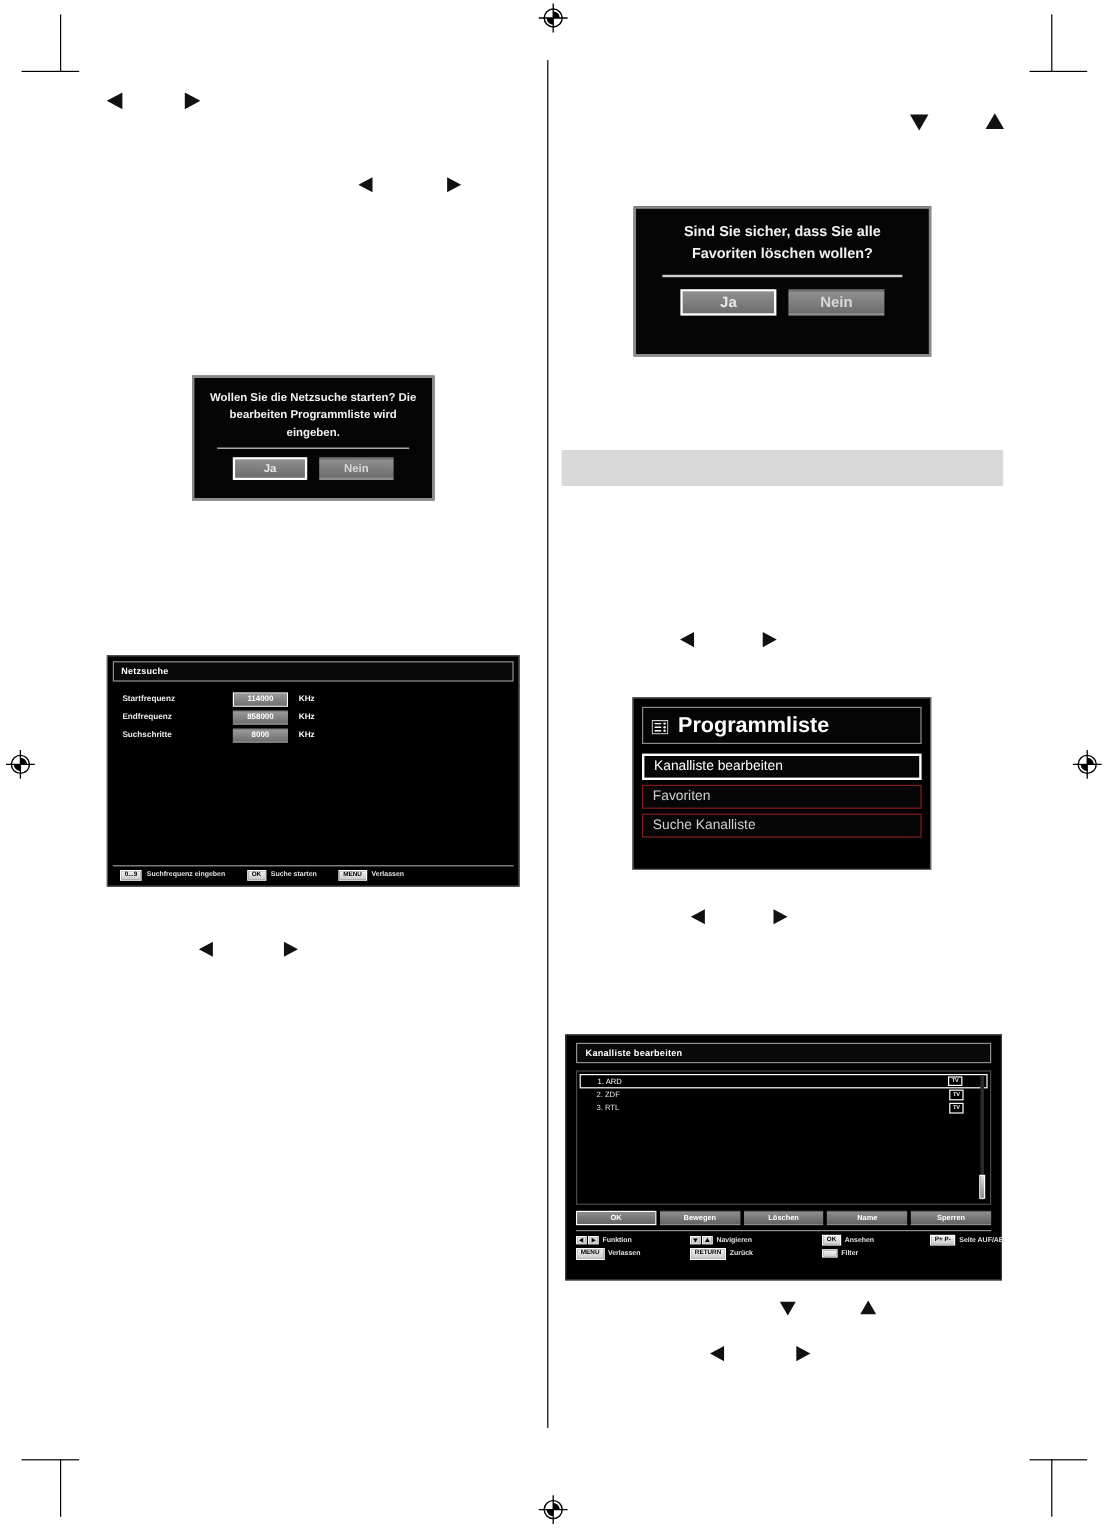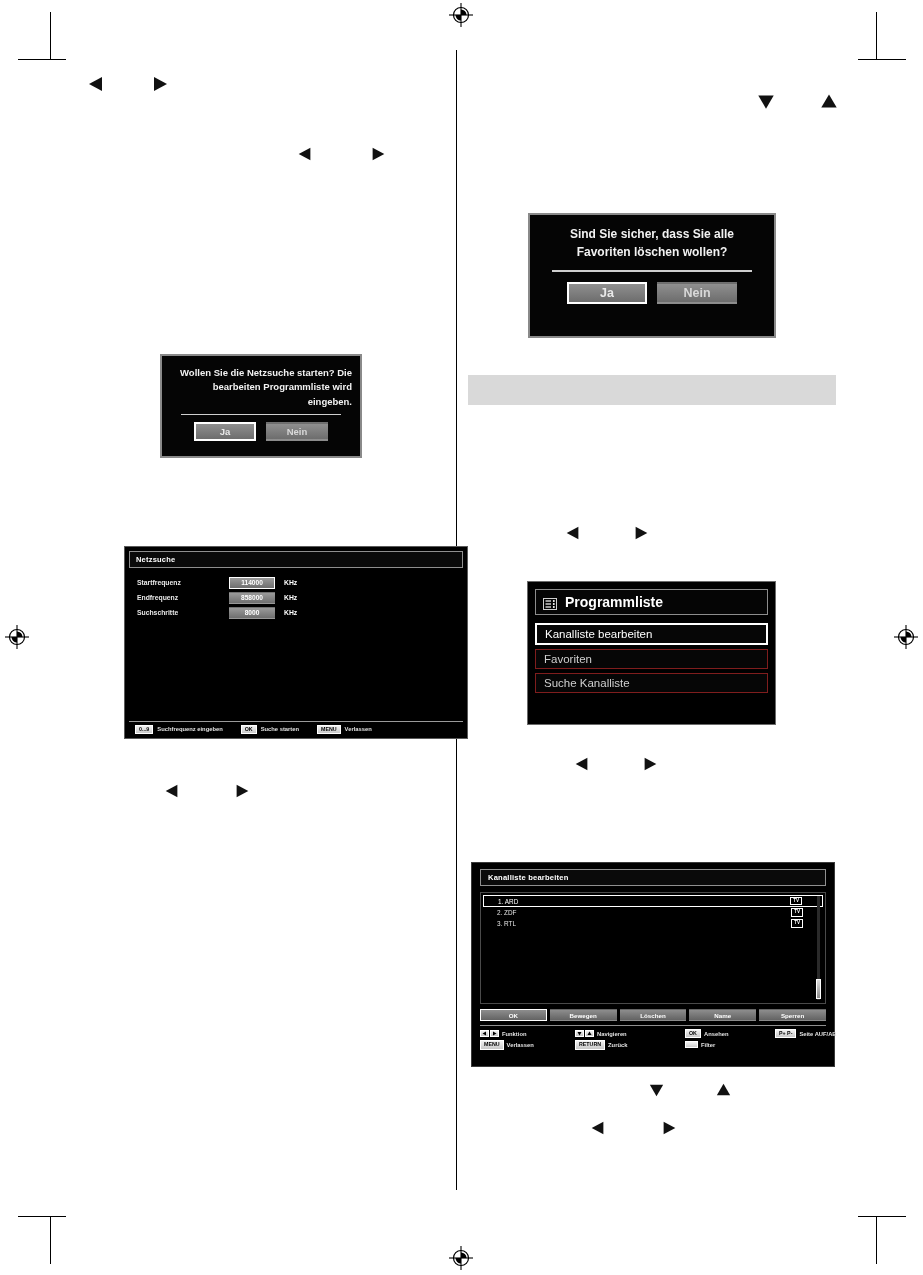--- a/index.html
+++ b/index.html
@@ -33,21 +33,20 @@
     font-family: "Liberation Sans", sans-serif;
   }
 
   
   .confirm {
     border:2px solid #8a8a8a;
     background:#050505;
     display:flex; flex-direction:column;
     align-items:center;
     padding:10px 8px 10px 8px;
-    margin-top:41px;
   }
   .confirm .msg {
     text-align:center;
     font-weight:bold;
     line-height:1.5;
     color:#f2f2f2;
     width:100%;
   }
   .confirm .rule {
     width:88%; height:2px; background:#cfcfcf; margin:8px 0 9px 0;
@@ -55,36 +54,35 @@
   .confirm .btns { display:flex; gap:10px; }
   .confirm .btn {
     text-align:center; font-weight:bold; color:#e9e9e9;
     background: linear-gradient(#8f8f8f,#6d6d6d);
   }
   .confirm .btn.sel { border:2px solid #ffffff; }
   .confirm .btn.unsel { border:2px solid transparent; color:#d8d8d8; }
 
   
   #dlg-netzsuche-confirm { left:160px; top:313px; width:202px; height:104px; }
-  #dlg-netzsuche-confirm .msg { font-size:9.5px;text-align:right; }
+  #dlg-netzsuche-confirm .msg { font-size:9.5px; }
   #dlg-netzsuche-confirm .rule { margin:5px 0 7px 0; height:1.5px; }
   #dlg-netzsuche-confirm .btn { width:62px; font-size:9.5px; padding:2px 0; }
 
   
   #dlg-delete-confirm { left:528px; top:172px; width:248px; height:125px; }
   #dlg-delete-confirm .msg { font-size:12px; }
   #dlg-delete-confirm .rule { margin:9px 0 10px 0; }
   #dlg-delete-confirm .btn { width:80px; font-size:12.5px; padding:2px 0; }
 
   
   #panel-netzsuche {
     left:89px; top:546px; width:344px; height:193px;
     border:1px solid #5a5a5a; background:#000;
     padding:4px;
-    margin-left:35px;
   }
   .panel-title {
     border:1px solid #8f8f8f;
     background:#0a0a0a;
     color:#fff;
     font-size:7.5px; font-weight:bold;
     padding:3px 6px;
     letter-spacing:.2px;
   }
   .ns-rows { margin-top:7px; padding-left:8px; }
@@ -131,21 +129,21 @@
     left:527px; top:581px; width:249px; height:144px;
     border:1px solid #6a6a6a; background:#000;
     padding:7px;
   }
   .pl-head {
     border:1px solid #8c8c8c;
     display:flex; align-items:center; gap:8px;
     padding:4px 7px;
     background:#050505;
   }
-  .pl-head .title { font-size:14px; font-weight:bold; color:#fff; }
+  .pl-head .title { font-size:18px; font-weight:bold; color:#fff; }
   .listicon { width:14px; height:12px; flex:none; }
   .pl-items { margin-top:8px; display:flex; flex-direction:column; gap:4px; }
   .pl-item {
     border:1px solid #7f1d1d;
     padding:3px 8px;
     font-size:11.5px;
     color:#cfcfcf;
     background:#060606;
   }
   .pl-item.sel { border:2px solid #ffffff; color:#ffffff; font-weight:normal; }

